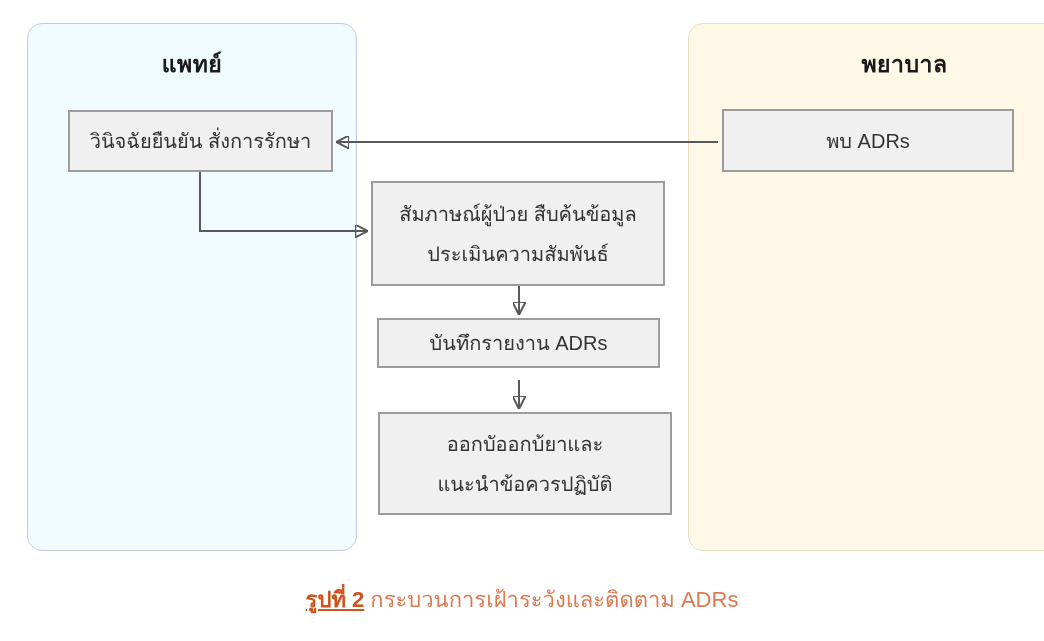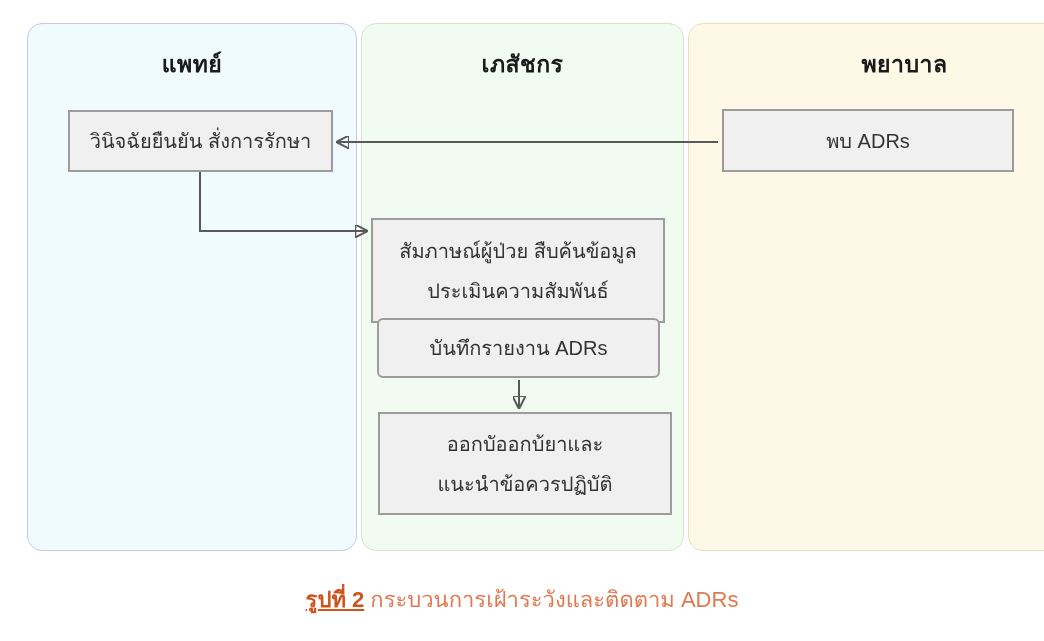--- a/index.html
+++ b/index.html
@@ -61,22 +61,22 @@
     display: flex;
     align-items: center;
     justify-content: center;
     text-align: center;
     white-space: pre-line;
     line-height: 2.0;
     z-index: 2;
   }
   #node-doctor-diagnose { left: 68px;  top: 110px; width: 265px; height: 62px;  }
   #node-nurse-found     { left: 722px; top: 109px; width: 292px; height: 63px;  }
-  #node-pharm-interview { left: 371px; top: 181px; width: 294px; height: 105px; margin-top: 37px; }
-  #node-pharm-record    { left: 377px; top: 318px; width: 283px; height: 60px; border-radius: 6px;  }
+  #node-pharm-interview { left: 371px; top: 181px; width: 294px; height: 105px; }
+  #node-pharm-record    { left: 377px; top: 318px; width: 283px; height: 50px;  }
   #node-pharm-card      { left: 378px; top: 412px; width: 294px; height: 103px; }
   .arrows {
     position: absolute;
     left: 0; top: 0;
     width: 1044px;
     height: 641px;
     z-index: 1;
     pointer-events: none;
   }
   .arrows path {
@@ -102,23 +102,20 @@
   }
 </style>
 </head>
 <body>
 
 <div class="canvas">
 
   <div class="lane lane-doctor">
     <div class="lane-title">แพทย์</div>
   </div>
-  <div class="lane lane-pharmacist">
-    <div class="lane-title">เภสัชกร</div>
-  </div>
   <div class="lane lane-nurse">
     <div class="lane-title">พยาบาล</div>
   </div>
 
   <svg class="arrows" viewBox="0 0 1044 641" xmlns="http://www.w3.org/2000/svg">
     <defs>
       <marker id="arrowhead" markerUnits="userSpaceOnUse" markerWidth="13" markerHeight="13" refX="11" refY="6.5" orient="auto">
         <path d="M0,0 L13,6.5 L0,13 Z" fill="#595959" stroke="none"></path>
       </marker>
     </defs>

